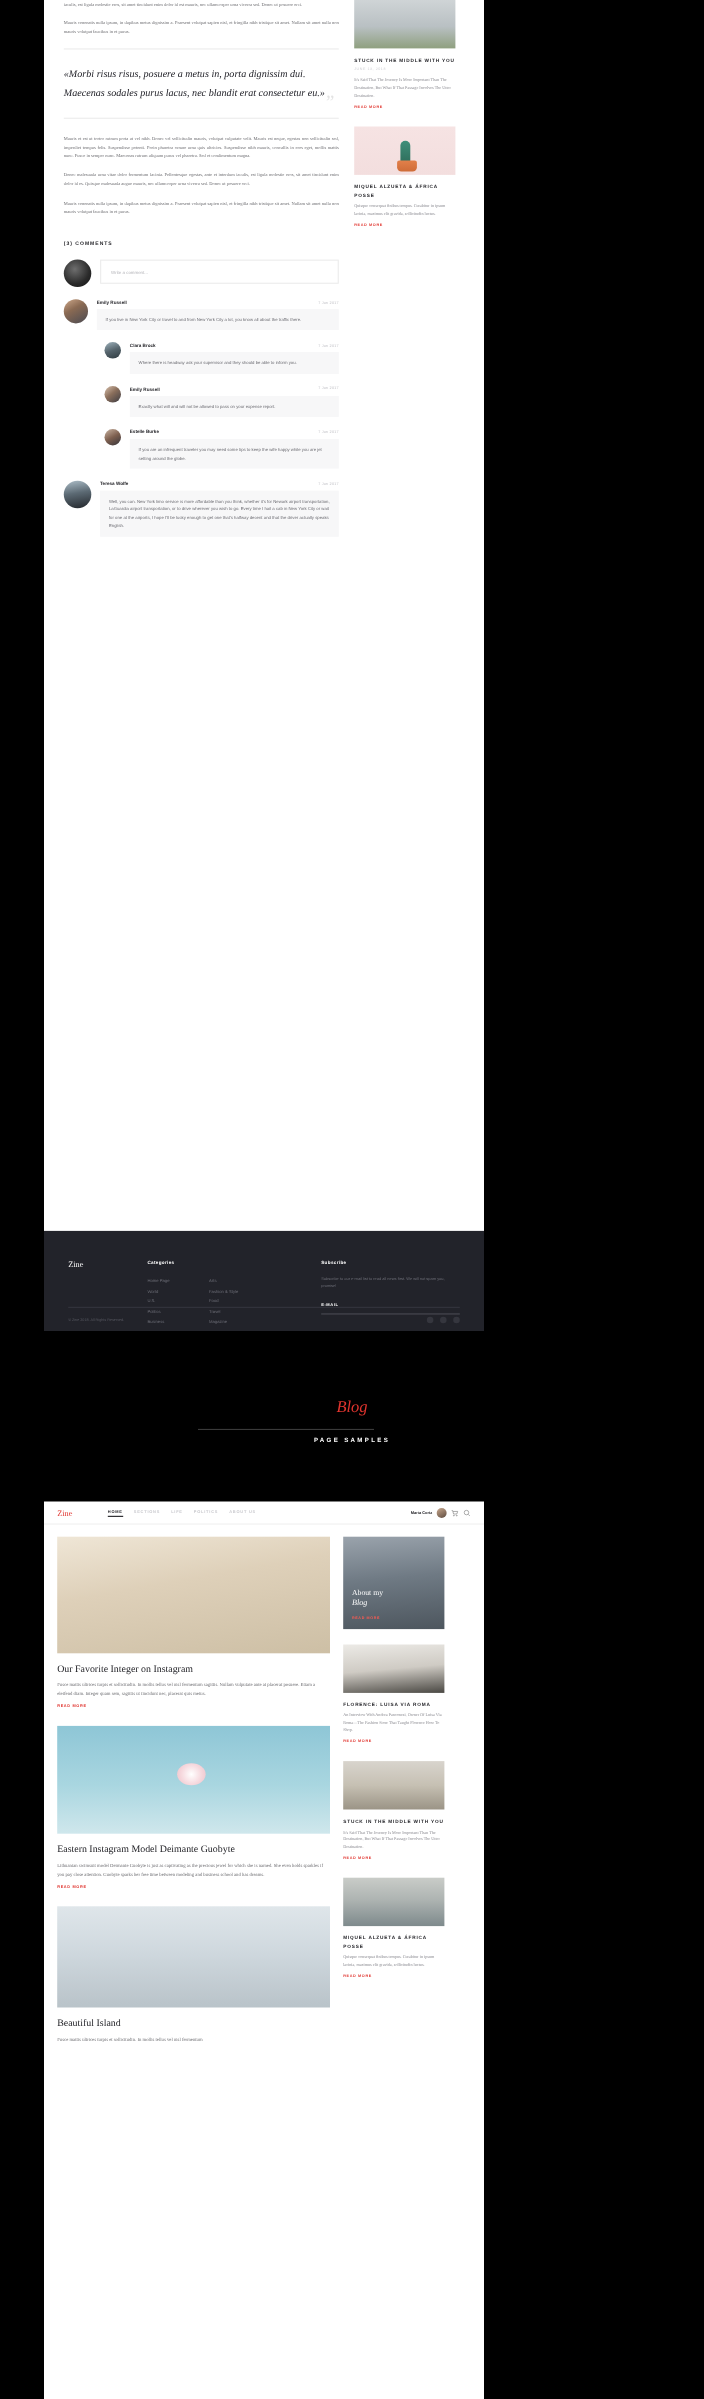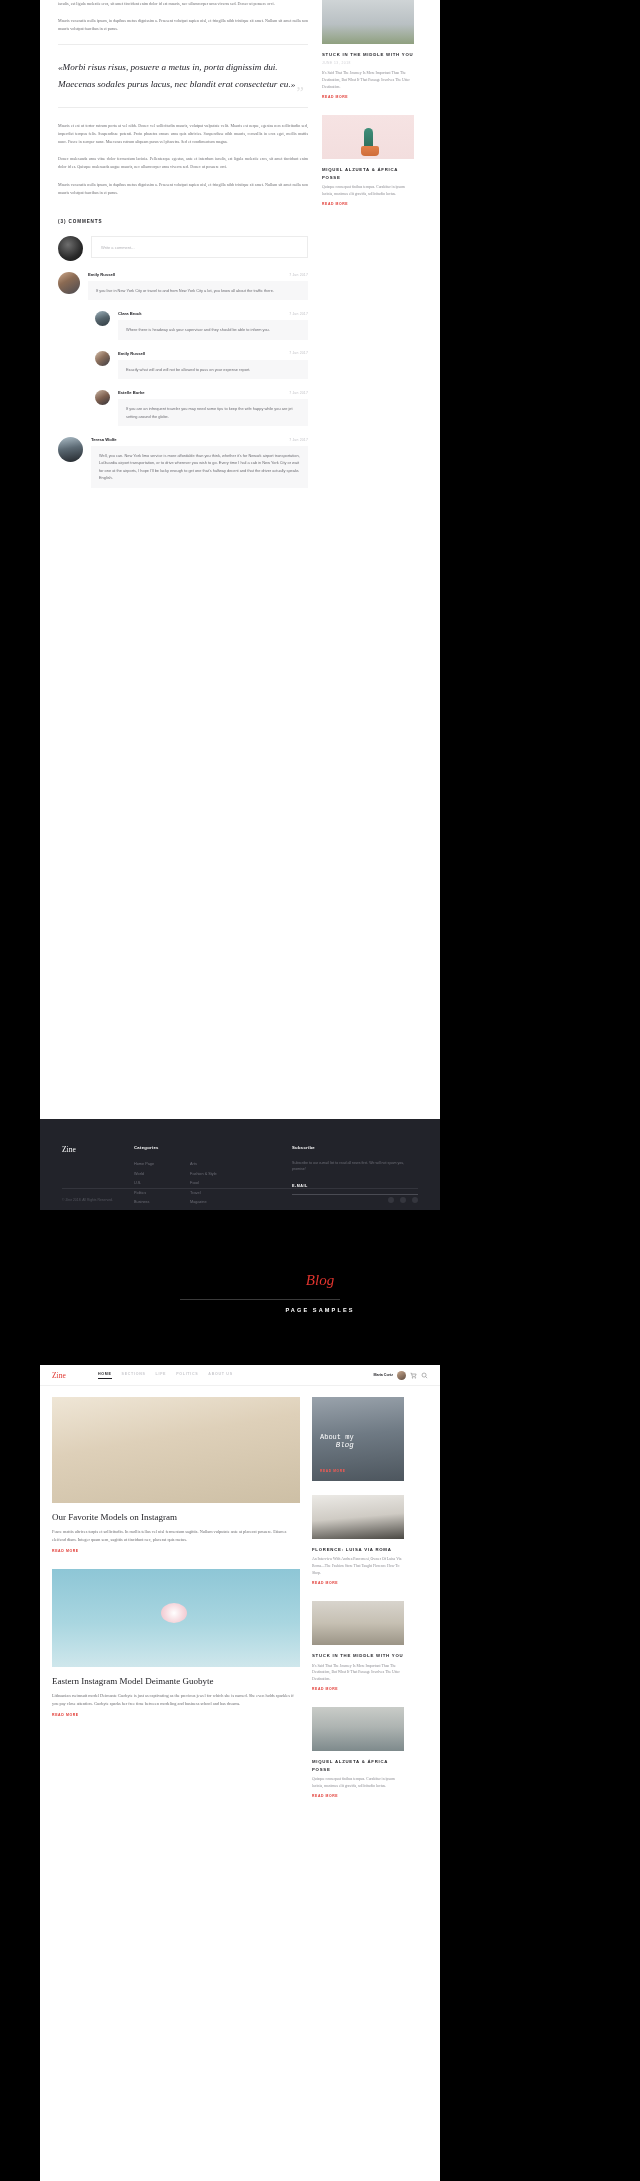--- a/index.html
+++ b/index.html
@@ -127,22 +127,22 @@
   .h2 { width:100%; height:98px; background:linear-gradient(180deg,#8ec6d6 0%,#a9d6e0 55%,#cfe7ec 100%); position:relative;}
   .h2:after{content:"";position:absolute;left:44%;top:34%;width:26px;height:20px;border-radius:50%;
     background:radial-gradient(circle at 50% 50%,#fff 0%,#f6d9de 55%,#eebfc8 100%);}
   .h3 { width:100%; height:92px; background:linear-gradient(180deg,#dfe6ea 0%,#cfd8de 45%,#b9c3c9 100%); }
   .bp-title { font-family:"Liberation Serif",serif; font-size:9px; color:#1d1d22; margin:9px 0 6px 0; }
   .bp-ex { font-family:"Liberation Serif",serif; font-size:4.3px; line-height:7.6px; color:#6e6e72; }
   .bp-more { font-size:3.5px; font-weight:700; letter-spacing:.6px; color:#e0342e; margin-top:6px; }
 
   .ab-card { width:100%; height:84px; position:relative; overflow:hidden;
     background:linear-gradient(175deg,#9aa3ac 0%,#6f7a84 45%,#4d565e 100%); margin-bottom:14px;}
-  .ab-t { position:absolute; left:8px; bottom:32px; color:#fff;
-    font-family:Liberation Mono, monospace; font-size:7px;text-align:right; }
+  .ab-t { position:absolute; left:8px; bottom:20px; color:#fff;
+    font-family:Liberation Serif, serif; font-size:7px; }
   .ab-t em { display:block; font-style:italic; font-size:7.4px; }
   .ab-more { position:absolute; left:8px; bottom:8px; font-size:3.3px; font-weight:700;
     letter-spacing:.6px; color:#ff5a52; }
   .sw-img { width:100%; height:44px; display:block; }
   .sw-a { background:linear-gradient(175deg,#eceae6 0%,#cfcbc4 50%,#4a4843 100%); }
   .sw-b { background:linear-gradient(180deg,#d8d4cd 0%,#c6c0b3 50%,#9b9486 100%); }
   .sw-c { background:linear-gradient(180deg,#c9ccc8 0%,#aeb4b2 45%,#7e8a8c 100%); }
 </style>
 </head>
 <body>
@@ -323,30 +323,35 @@
           <circle cx="10.5" cy="10.5" r="7"></circle>
           <path d="M16 16l5 5"></path>
         </svg>
     </div>
   </div>
 
   <div class="bp-body">
     <div class="bp-main">
       <div class="bp-card">
         <div class="bp-img h1"></div>
-        <div class="bp-title">Our Favorite Models on Instagram</div>
+        <div class="bp-title">Our Favorite Integer on Instagram</div>
         <div class="bp-ex">Fusce mattis ultrices turpis et sollicitudin. In mollis tellus vel nisl fermentum sagittis. Nullam vulputate ante at placerat posuere. Etiam a eleifend diam. Integer quam sem, sagittis ut tincidunt nec, placerat quis metus.</div>
         <div class="bp-more">READ MORE</div>
       </div>
       <div class="bp-card">
         <div class="bp-img h2"></div>
         <div class="bp-title">Eastern Instagram Model Deimante Guobyte</div>
         <div class="bp-ex">Lithuanian swimsuit model Deimante Guobyte is just as captivating as the precious jewel for which she is named. She even holds sparkles if you pay close attention. Guobyte sparks her free time between modeling and business school and has dreams.</div>
         <div class="bp-more">READ MORE</div>
       </div>
+      <div class="bp-card">
+        <div class="bp-img h3"></div>
+        <div class="bp-title">Beautiful Island</div>
+        <div class="bp-ex">Fusce mattis ultrices turpis et sollicitudin. In mollis tellus vel nisl fermentum</div>
+      </div>
     </div>
 
     <div class="bp-side">
       <div class="ab-card">
         <div class="ab-t">
           <span>About my</span>
           <em>Blog</em>
         </div>
         <div class="ab-more">READ MORE</div>
       </div>

